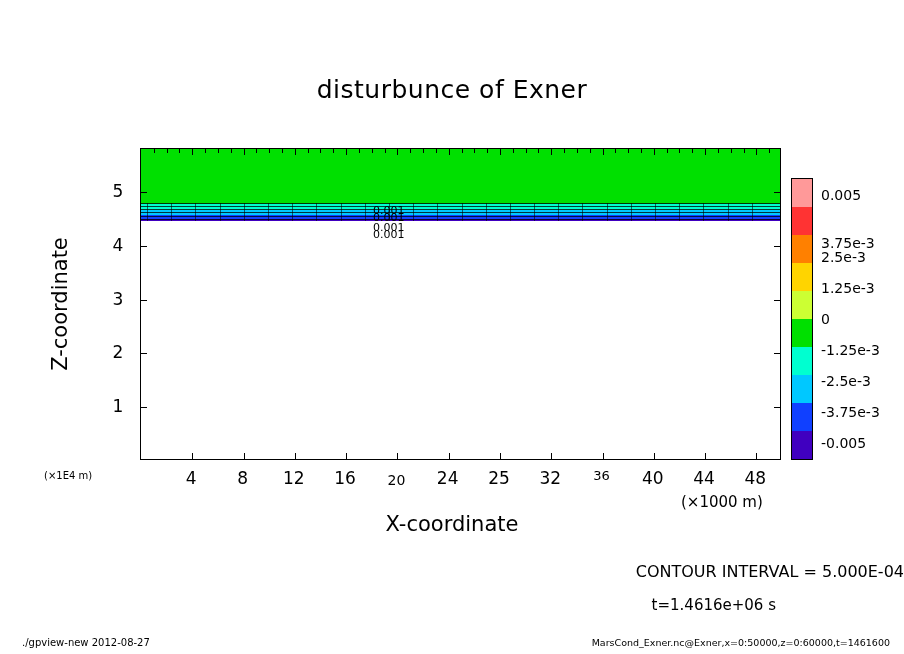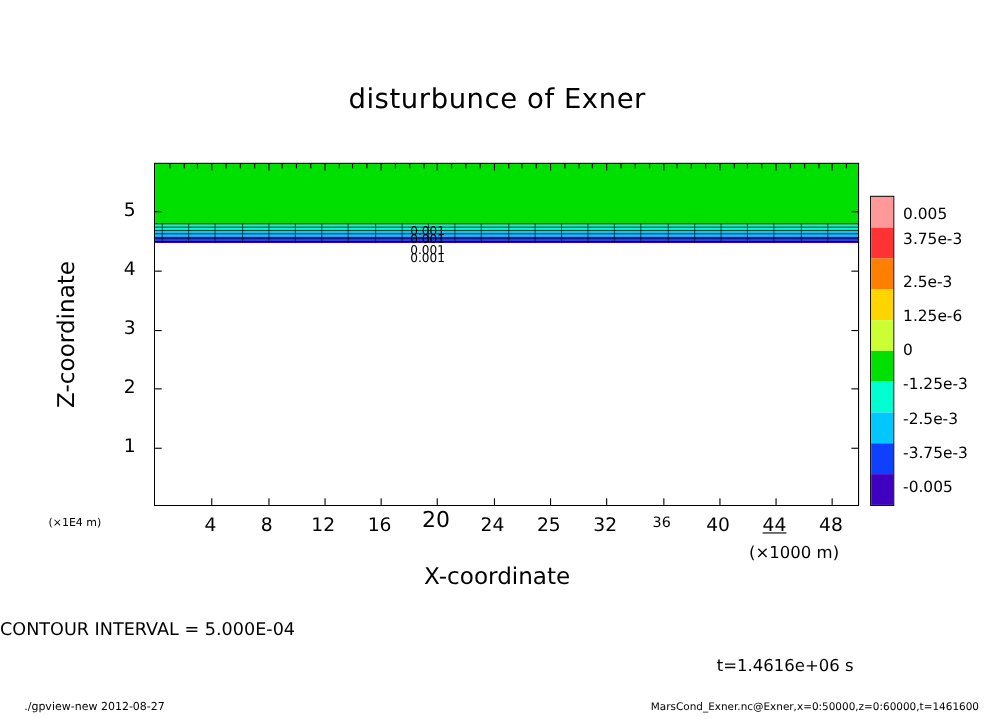--- a/index.html
+++ b/index.html
@@ -40,21 +40,21 @@
   #xtitle{left:0;top:512px;width:904px;text-align:center;font-size:21px;color:#000;}
   #xunit{left:44px;top:470px;font-size:10px;color:#000;}
   #xunit2{left:681px;top:493px;font-size:15px;color:#000;}
   
   .clabel{position:absolute;font-size:11px;color:#000;font-family:"DejaVu Sans", sans-serif;}
   
   #cbar{left:791px;top:178px;width:22px;height:282px;border:1px solid #000;box-sizing:border-box;}
   .cseg{position:absolute;left:0;width:100%;}
   .clab{position:absolute;left:30px;font-size:14px;color:#000;transform:translateY(-50%);white-space:nowrap;}
   
-  #ci{left:0;top:562px;width:904px;text-align:left;font-size:16px;color:#000;}
+  #ci{left:0;top:562px;width:904px;text-align:right;font-size:16px;color:#000;}
   #tstamp{left:0;top:596px;width:904px;text-align:right;padding-right:128px;box-sizing:border-box;font-size:15px;color:#000;}
   #footleft{left:22px;top:637px;font-size:10px;color:#000;}
   #footright{right:14px;top:637px;font-size:9.5px;color:#000;text-align:right;}
 </style>
 </head>
 <body>
 
 <div class="abs" id="title">disturbunce of Exner</div>
 
 <div class="abs" id="plot">
@@ -177,27 +177,27 @@
       <div class="clabel" style="left: 232px; top: 72px;">0.001</div>
       <div class="clabel" style="left: 232px; top: 79px;">0.001</div>
     </div>
 </div>
 
 <div id="tick-labels">
     <div class="abs" style="left: 191.28px; top: 468px; transform: translateX(-50%); font-size: 17px;">4</div>
     <div class="abs" style="left: 242.56px; top: 468px; transform: translateX(-50%); font-size: 17px;">8</div>
     <div class="abs" style="left: 293.84px; top: 468px; transform: translateX(-50%); font-size: 17px;">12</div>
     <div class="abs" style="left: 345.12px; top: 468px; transform: translateX(-50%); font-size: 17px;">16</div>
-    <div class="abs" style="left: 396.4px; top: 460px; transform: translateX(-50%); font-size: 20px;">20</div>
+    <div class="abs" style="left: 396.4px; top: 472px; transform: translateX(-50%); font-size: 14px;">20</div>
     <div class="abs" style="left: 447.68px; top: 468px; transform: translateX(-50%); font-size: 17px;">24</div>
     <div class="abs" style="left: 498.96px; top: 468px; transform: translateX(-50%); font-size: 17px;">25</div>
     <div class="abs" style="left: 550.24px; top: 468px; transform: translateX(-50%); font-size: 17px;">32</div>
     <div class="abs" style="left: 601.52px; top: 468px; transform: translateX(-50%); font-size: 13px;">36</div>
     <div class="abs" style="left: 652.8px; top: 468px; transform: translateX(-50%); font-size: 17px;">40</div>
-    <div class="abs" style="left: 704.08px; top: 468px; transform: translateX(-50%); font-size: 17px; text-decoration: underline;">44</div>
+    <div class="abs" style="left: 704.08px; top: 468px; transform: translateX(-50%); font-size: 17px;">44</div>
     <div class="abs" style="left: 755.36px; top: 468px; transform: translateX(-50%); font-size: 17px;">48</div>
     <div class="abs" style="left: 118px; top: 406.207px; transform: translate(-50%, -50%); font-size: 17px;">1</div>
     <div class="abs" style="left: 118px; top: 352.414px; transform: translate(-50%, -50%); font-size: 17px;">2</div>
     <div class="abs" style="left: 118px; top: 298.621px; transform: translate(-50%, -50%); font-size: 17px;">3</div>
     <div class="abs" style="left: 118px; top: 244.828px; transform: translate(-50%, -50%); font-size: 17px;">4</div>
     <div class="abs" style="left: 118px; top: 191.034px; transform: translate(-50%, -50%); font-size: 17px;">5</div>
   </div>
 
 <div class="abs" id="ytitle">Z-coordinate</div>
 <div class="abs" id="xtitle">X-coordinate</div>
@@ -211,23 +211,23 @@
     <div class="cseg" style="top: 84px; height: 28px; background: rgb(255, 212, 0);"></div>
     <div class="cseg" style="top: 112px; height: 28px; background: rgb(204, 255, 51);"></div>
     <div class="cseg" style="top: 140px; height: 28px; background: rgb(0, 224, 0);"></div>
     <div class="cseg" style="top: 168px; height: 28px; background: rgb(0, 255, 208);"></div>
     <div class="cseg" style="top: 196px; height: 28px; background: rgb(0, 200, 255);"></div>
     <div class="cseg" style="top: 224px; height: 28px; background: rgb(16, 64, 255);"></div>
     <div class="cseg" style="top: 252px; height: 28px; background: rgb(64, 0, 192);"></div>
   </div>
 <div id="cbar-labels">
     <div class="abs clab" style="left: 821px; top: 194.556px;">0.005</div>
-    <div class="abs clab" style="left: 821px; top: 218px;">3.75e-3</div>
+    <div class="abs clab" style="left: 821px; top: 243px;">3.75e-3</div>
     <div class="abs clab" style="left: 821px; top: 256.778px;">2.5e-3</div>
-    <div class="abs clab" style="left: 821px; top: 287.889px;">1.25e-6</div>
+    <div class="abs clab" style="left: 821px; top: 287.889px;">1.25e-3</div>
     <div class="abs clab" style="left: 821px; top: 319px;">0</div>
     <div class="abs clab" style="left: 821px; top: 350.111px;">-1.25e-3</div>
     <div class="abs clab" style="left: 821px; top: 381.222px;">-2.5e-3</div>
     <div class="abs clab" style="left: 821px; top: 412.333px;">-3.75e-3</div>
     <div class="abs clab" style="left: 821px; top: 443.444px;">-0.005</div>
   </div>
 
 <div class="abs" id="ci">CONTOUR INTERVAL = 5.000E-04</div>
 <div class="abs" id="tstamp">t=1.4616e+06 s</div>
 <div class="abs" id="footleft">./gpview-new   2012-08-27</div>

